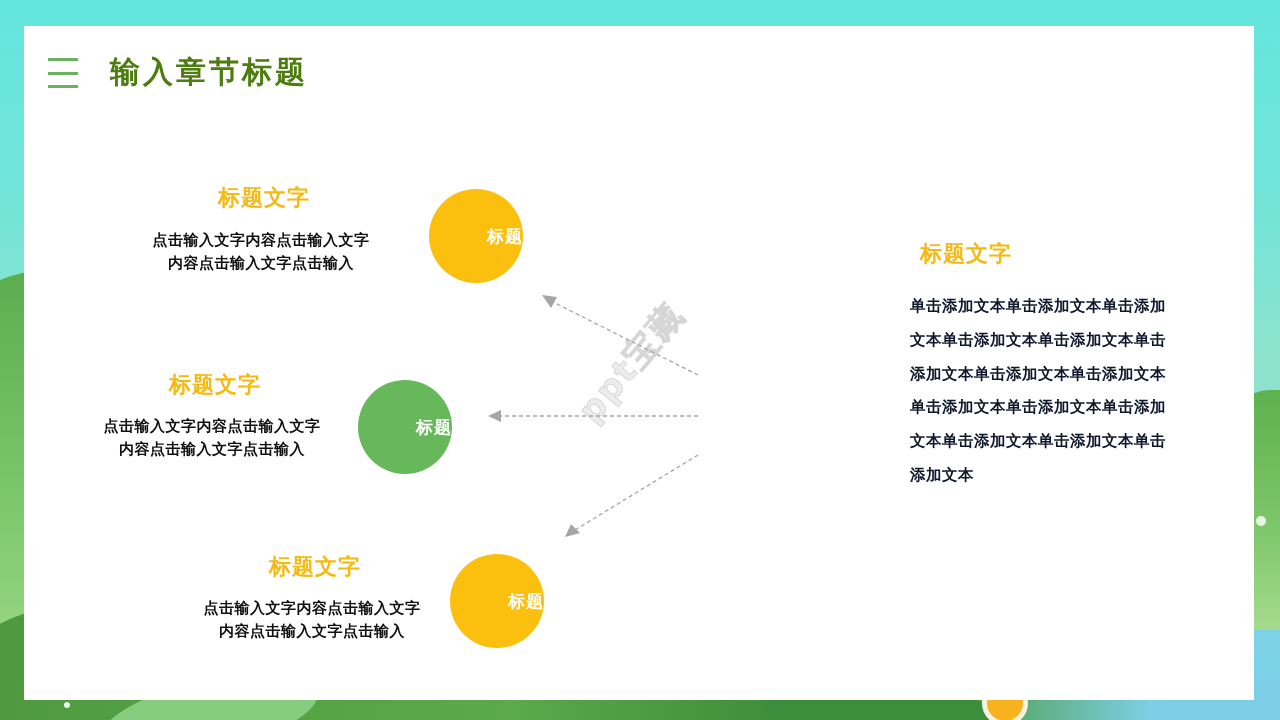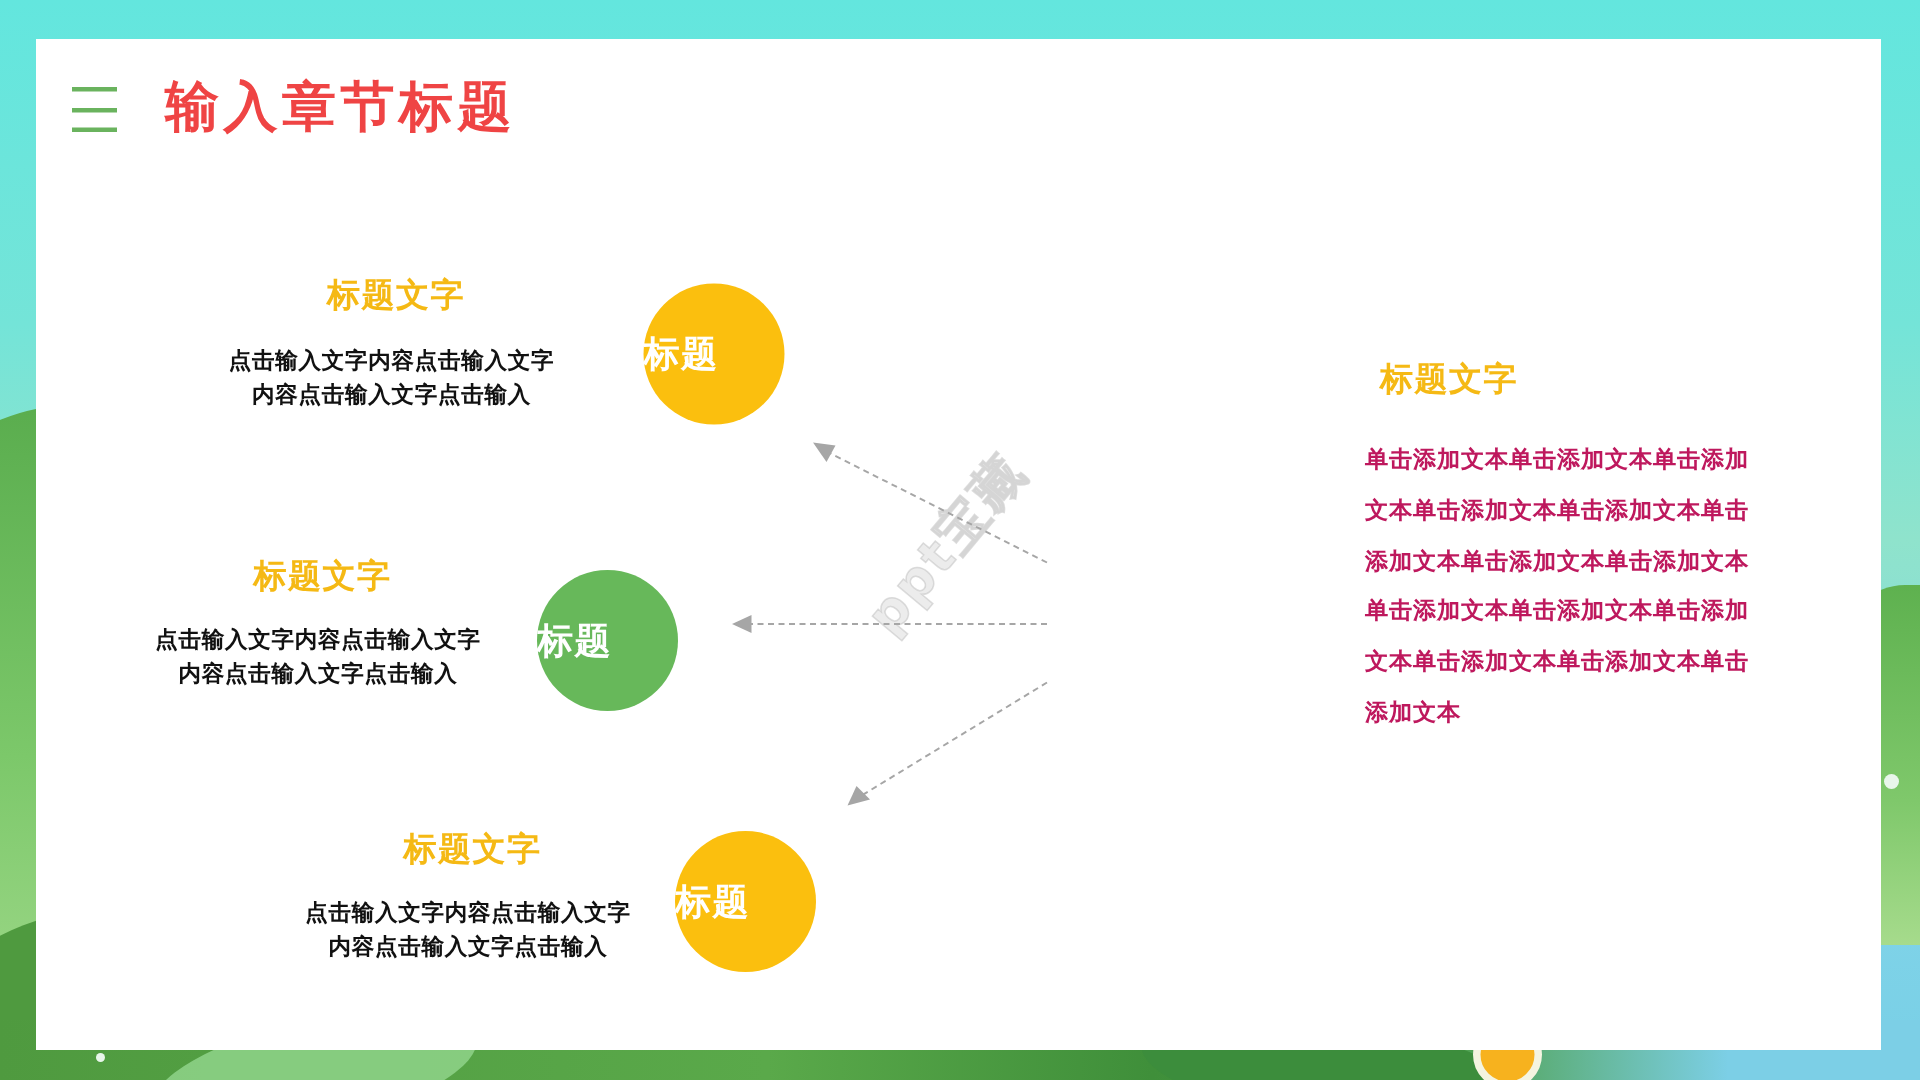--- a/index.html
+++ b/index.html
@@ -43,44 +43,44 @@
   .card {
     position:absolute; left:24px; top:26px; width:1230px; height:674px;
     background:#ffffff;
   }
   .menu-icon {
     position:absolute; left:48px; top:58px; width:30px; height:30px;
     display:flex; flex-direction:column; justify-content:space-between;
   }
   .menu-icon span { display:block; height:3px; background:#6ab35e; }
   .page-title {
-    position:absolute; left:110px; top:52px; font-size:36px; font-weight:bold;
-    color:#ef4444; letter-spacing:3px; line-height:40px;
+    position:absolute; left:110px; top:52px; font-size:30px; font-weight:bold;
+    color:#4d7c0f; letter-spacing:3px; line-height:40px;
   }
   .item-title {
     position:absolute; font-size:22px; font-weight:bold; color:#f5b914;
     letter-spacing:1px; line-height:28px; white-space:nowrap;
   }
   .item-body {
     position:absolute; font-size:15px; font-weight:bold; color:#111;
     line-height:22.5px; width:230px; letter-spacing:.5px;text-align:center;
   }
   .circle {
     position:absolute; width:94px; height:94px; border-radius:50%;
-    display:flex; align-items:center; justify-content:flex-start;
-    color:#fff; font-size:24px; font-weight:bold; letter-spacing:1px;
+    display:flex; align-items:center; justify-content:flex-end;
+    color:#fff; font-size:17px; font-weight:bold; letter-spacing:1px;
   }
   .arrows { position:absolute; left:0; top:0; width:1280px; height:720px; pointer-events:none; }
   .right-title {
     position:absolute; left:920px; top:240px; font-size:22px; font-weight:bold;
     color:#f5b914; letter-spacing:1px; line-height:28px;
   }
   .right-body {
     position:absolute; left:910px; top:290px; width:262px; font-size:15.5px;
-    font-weight:bold; color:#be185d; line-height:33.8px; letter-spacing:.5px;
+    font-weight:bold; color:#0f172a; line-height:33.8px; letter-spacing:.5px;
     word-break:break-all;
   }
   .watermark {
     position:absolute; left:560px; top:340px; transform:rotate(-50deg);
     font-size:34px; color:rgba(200,200,200,0.35); font-weight:bold; letter-spacing:2px;
     -webkit-text-stroke:1px rgba(190,190,190,.5);
   }
 </style>
 </head>
 <body>

